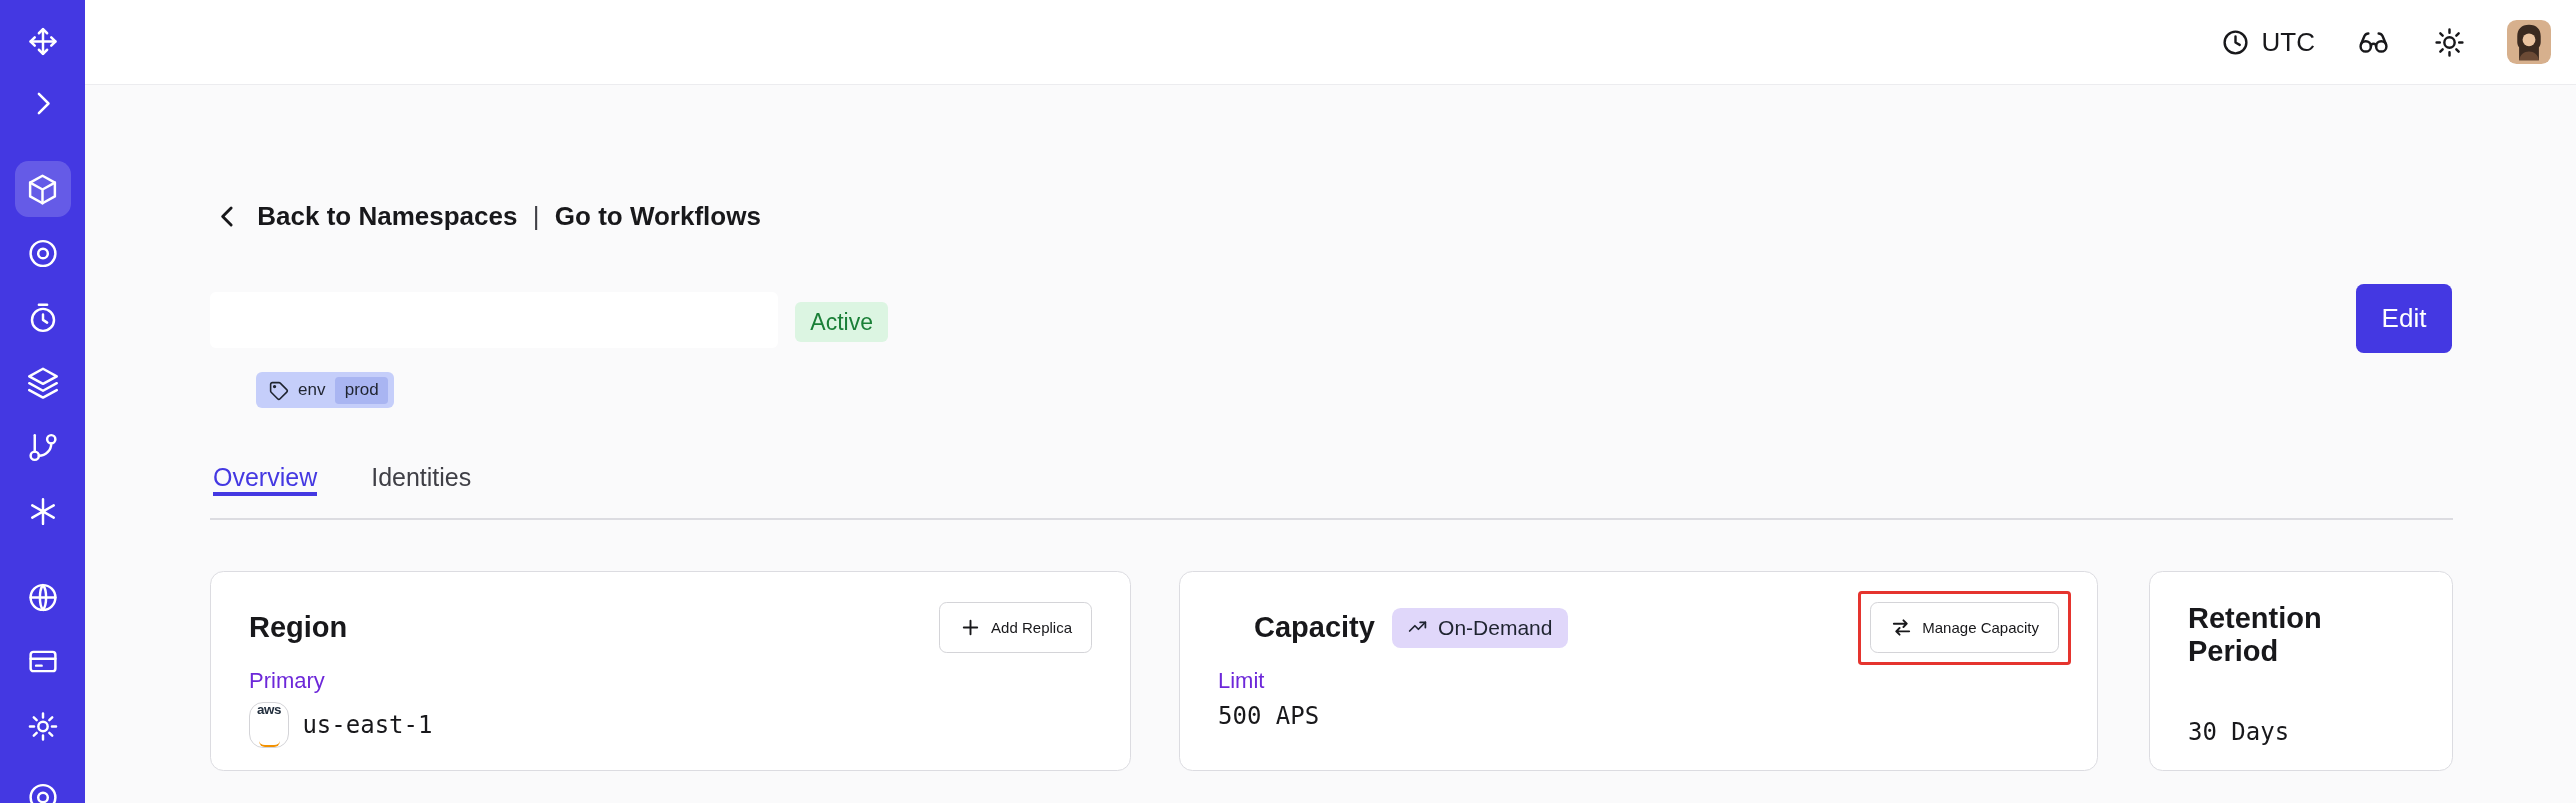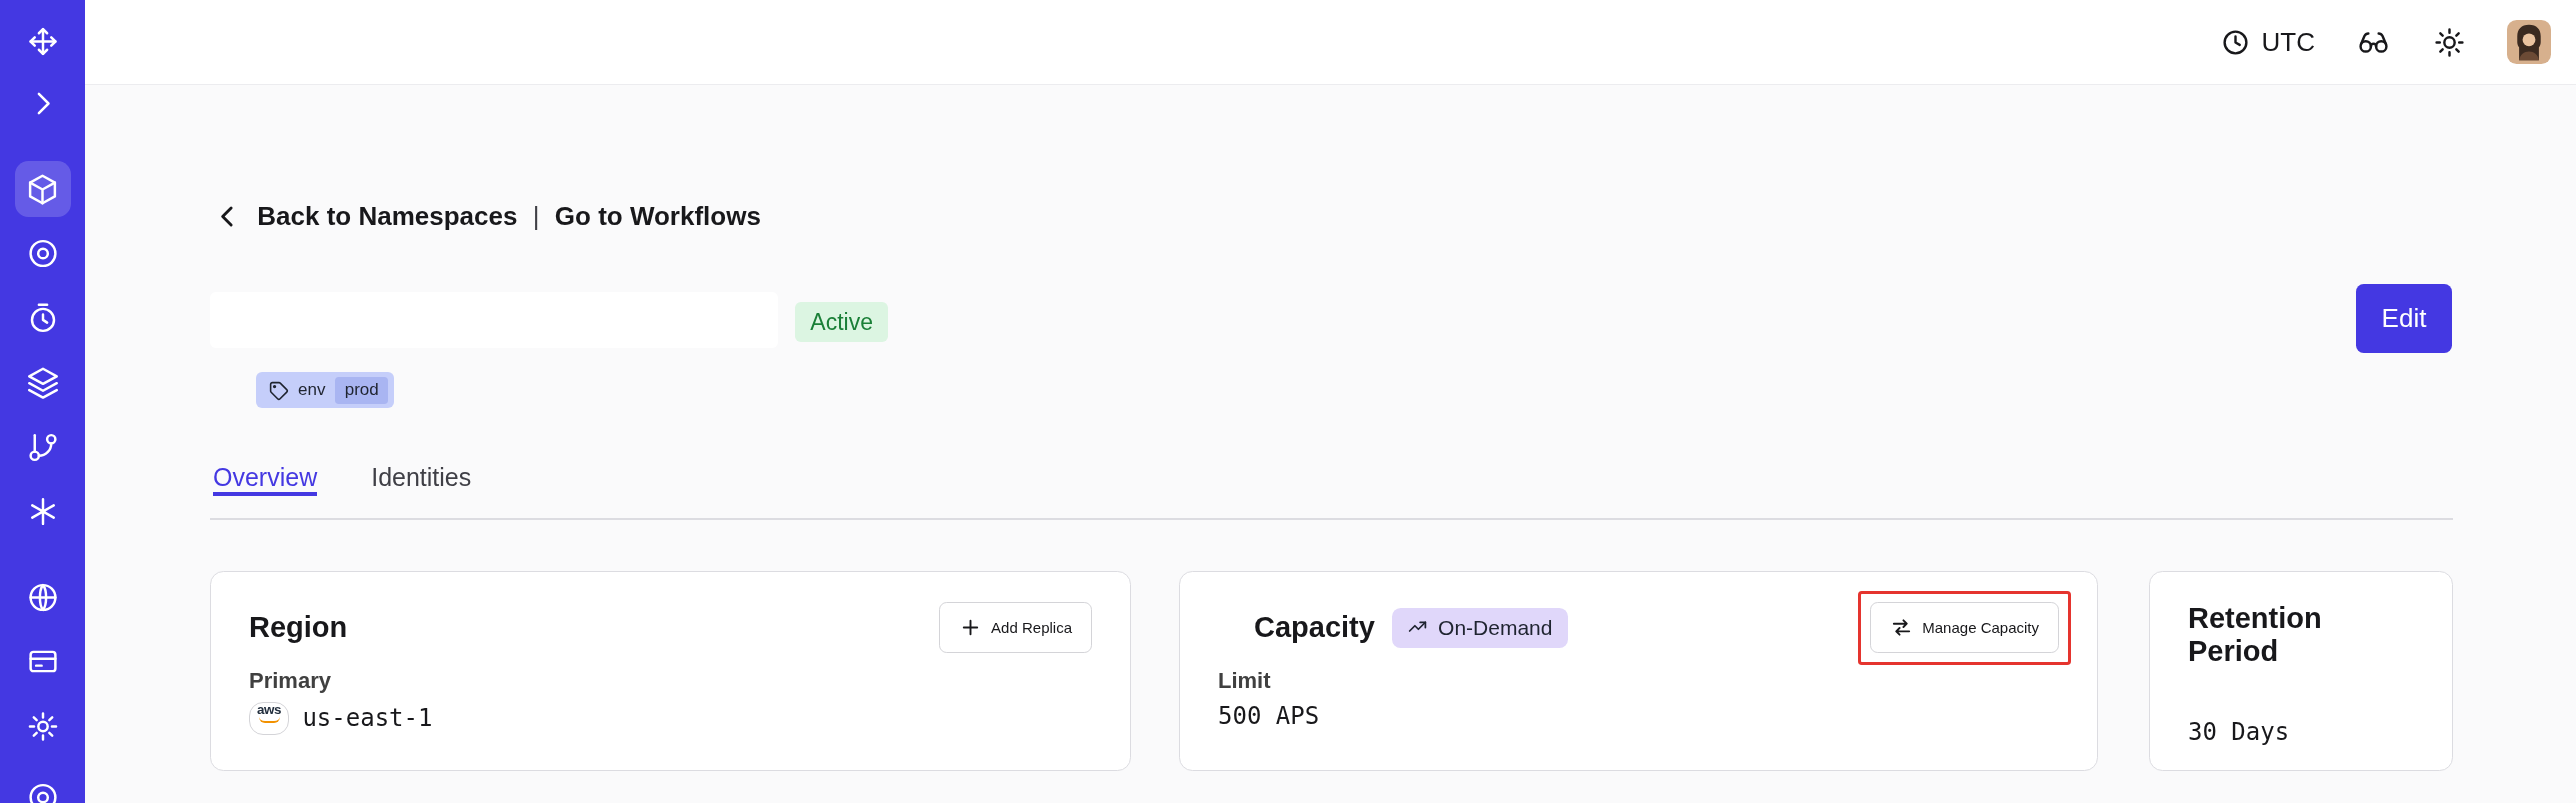--- a/index.html
+++ b/index.html
@@ -52,29 +52,29 @@
   
   .card { position:absolute; top:486px; height:200px; background:#fff; border:1.4px solid #DCDCE1; border-radius:13.4px; padding:30px 38px; }
   .card-region   { left:125px;  width:921px; }
   .card-capacity { left:1094px; width:919px; }
   .card-retention{ left:2064px; width:304px; }
   .card-head { display:flex; align-items:center; justify-content:space-between; min-height:51px; }
   .card-head-left { display:flex; align-items:center; gap:17.3px;margin-left:36px; }
   .card-title { font-size:29px; font-weight:600; }
   .card-btn { height:51px; padding:0 19px; font-size:15px; font-weight:500; gap:9.6px; }
   .card-btn svg { width:23px; height:23px; stroke:#18181B; fill:none; stroke-width:2; stroke-linecap:round; stroke-linejoin:round; }
-  .field-label { margin-top:15.3px; font-size:22px; color:#404040;font-weight:bold; }
+  .field-label { margin-top:15.3px; font-size:22px; color:#6d28d9; }
   .value-row { margin-top:7.7px; display:flex; align-items:center; gap:13.4px; }
   .mono-value { font-family:"DejaVu Sans Mono", monospace; font-size:24px; color:#18181B; }
   .retention-value { margin-top:50px; }
 
   .ondemand { height:40px; display:flex; align-items:center; gap:9.6px; padding:0 15.3px; border-radius:8.6px; background:#E0D7FA; font-size:21px; font-weight:500; color:#1F2430; }
   .ondemand svg { width:21px; height:21px; stroke:#1F2430; fill:none; stroke-width:2; stroke-linecap:round; stroke-linejoin:round; }
 
-  .aws-chip { width:40px; height:33px; border:1.4px solid #D4D4D8; border-radius:14px; background:#fff; display:flex; flex-direction:column; align-items:center; justify-content:flex-start; line-height:1; }
+  .aws-chip { width:40px; height:46px; border:1.4px solid #D4D4D8; border-radius:14px; background:#fff; display:flex; flex-direction:column; align-items:center; justify-content:space-between; line-height:1; }
   .aws-word { font-size:13.4px; font-weight:700; color:#232F3E; letter-spacing:-0.5px; }
   .aws-smile { width:21px; height:5.8px; margin-top:1px; border:solid #F29100; border-width:0 0 2.4px 0; border-radius:0 0 10.5px 10.5px; }
 
   .annotated { position:relative; }
   .red-box { position:absolute; left:-11.5px; top:-11.5px; right:-11.5px; bottom:-11.5px; border:3.8px solid #E5342E; border-radius:3.8px; pointer-events:none; }
 </style>
 </head>
 <body>
 
 <div id="app">

